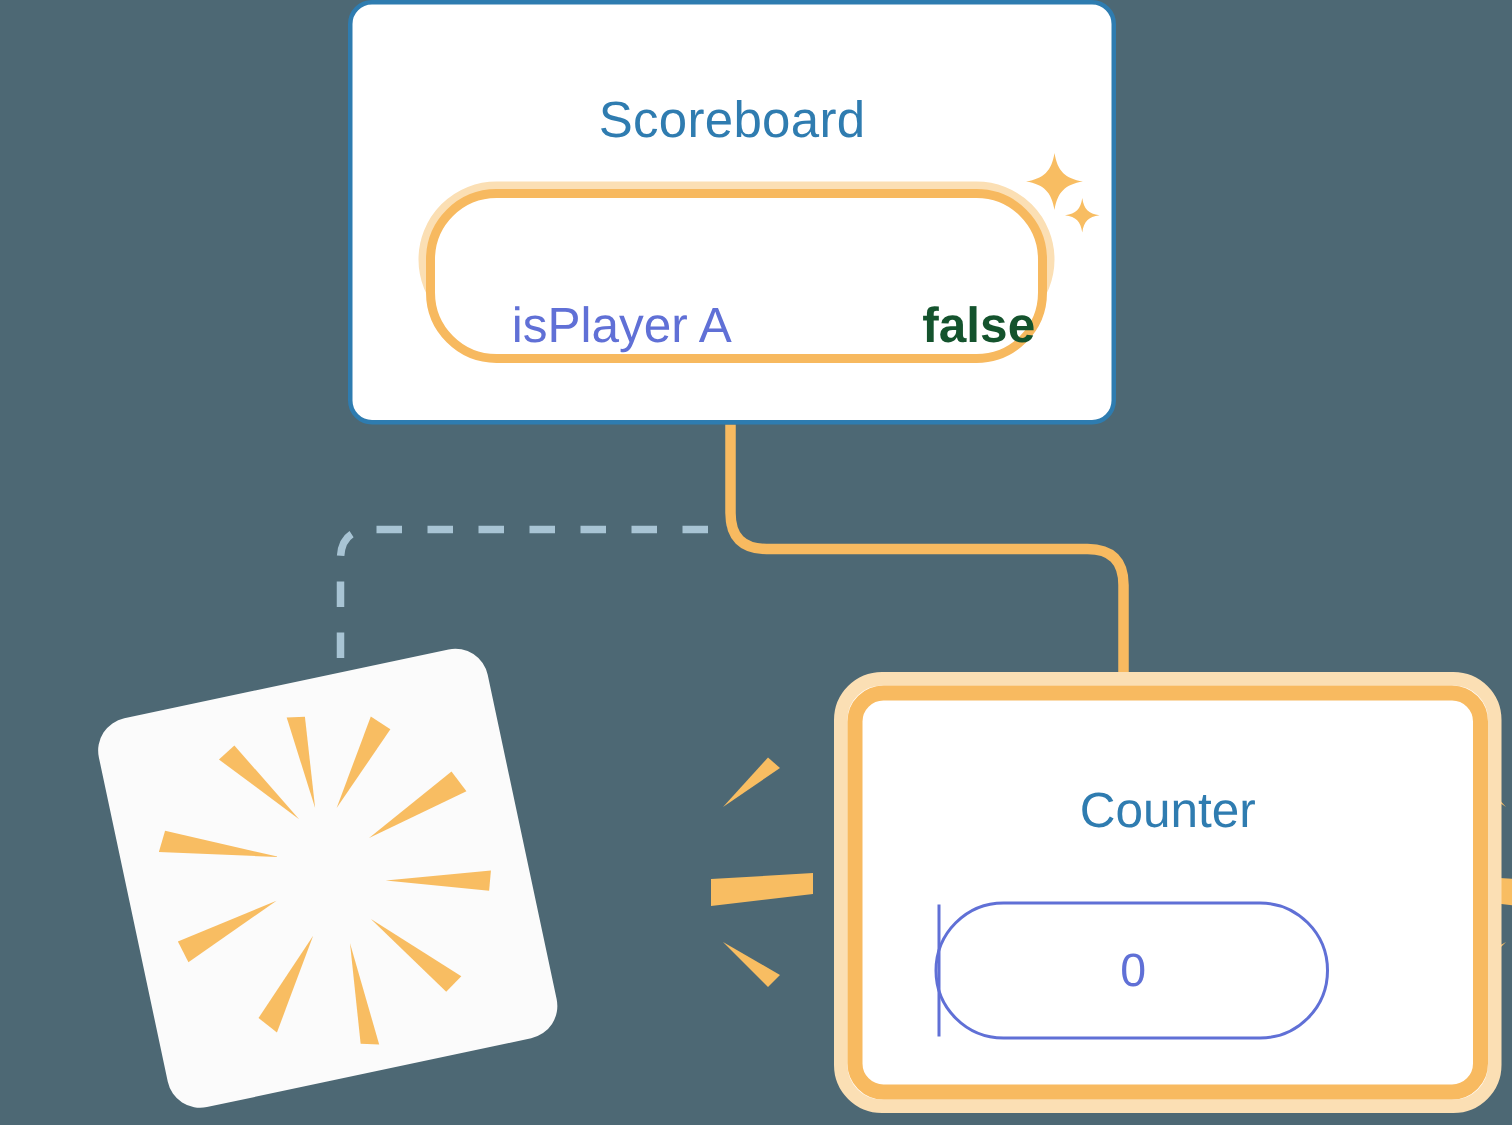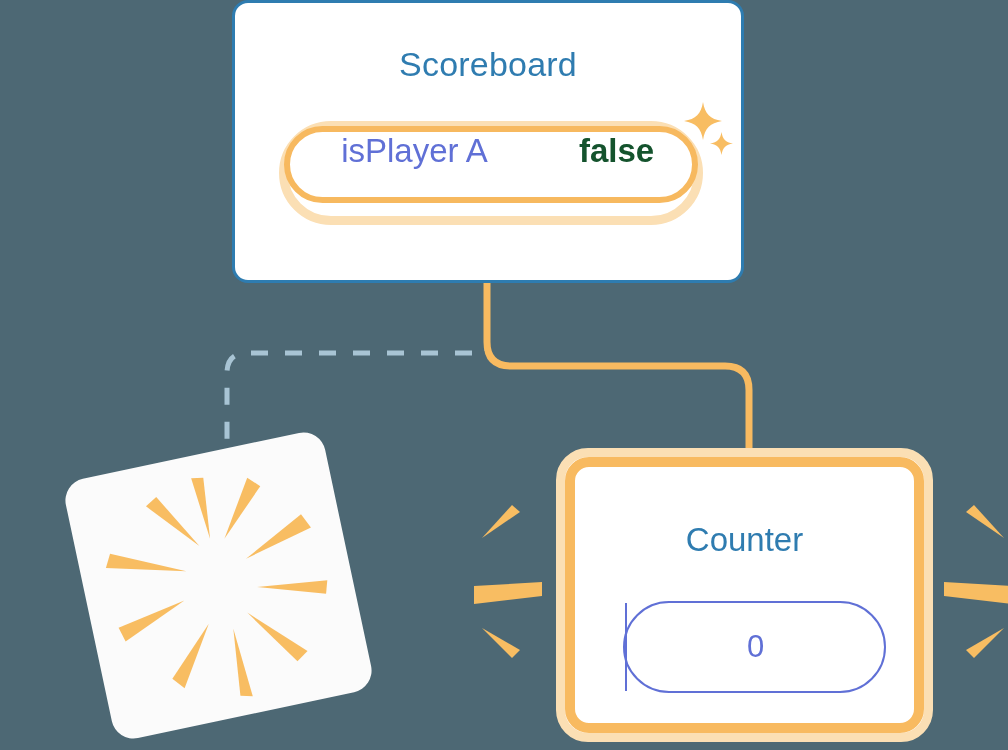--- a/index.html
+++ b/index.html
@@ -43,21 +43,21 @@
     border-radius: 16px;
     box-sizing: border-box;
     z-index: 3;
   }
   .card-title {
     text-align: center;
     color: #2f7cb0;
     font-size: 34px;
     font-weight: 400;
     letter-spacing: 0.2px;
-    margin-top: 42px;
+    margin-top: 58px;
   }
 
   
   .pill-wrap {
     position: absolute;
     left: 44px;
     top: 118px;
     width: 424px;
     height: 104px;
   }
@@ -67,27 +67,28 @@
     width: 424px;
     height: 104px;
     border: 9px solid #fbdfb4;
     border-radius: 52px;
     box-sizing: border-box;
   }
   .pill-ring {
     position: absolute;
     left: 5px; top: 5px;
     width: 414px;
-    height: 77px;
+    height: 116px;
     border: 6px solid #f7b95f;
     border-radius: 47px;
     box-sizing: border-box;
     background: #ffffff;
     display: flex;
-    align-items: flex-start;
+    align-items: flex-end;
+    gap: 36px;
   }
   .pill-ring .cell-key {
     flex: 0 0 249px;
     display: flex;
     align-items: center;
     justify-content: center;
     color: #6070d6;
     font-size: 33px;
     font-weight: 400;
   }
@@ -128,21 +129,21 @@
   .tilt-card svg {
     position: absolute;
     left: 0; top: 0;
   }
 
   
   .counter-card {
     position: absolute;
     left: 556px;
     top: 448px;
-    width: 377px;
+    width: 445px;
     height: 294px;
     background: #ffffff;
     border: 9px solid #fbdfb4;
     border-radius: 32px;
     box-sizing: border-box;
     z-index: 3;
     padding-left: 44px;
   }
   .counter-inner {
     position: absolute;

